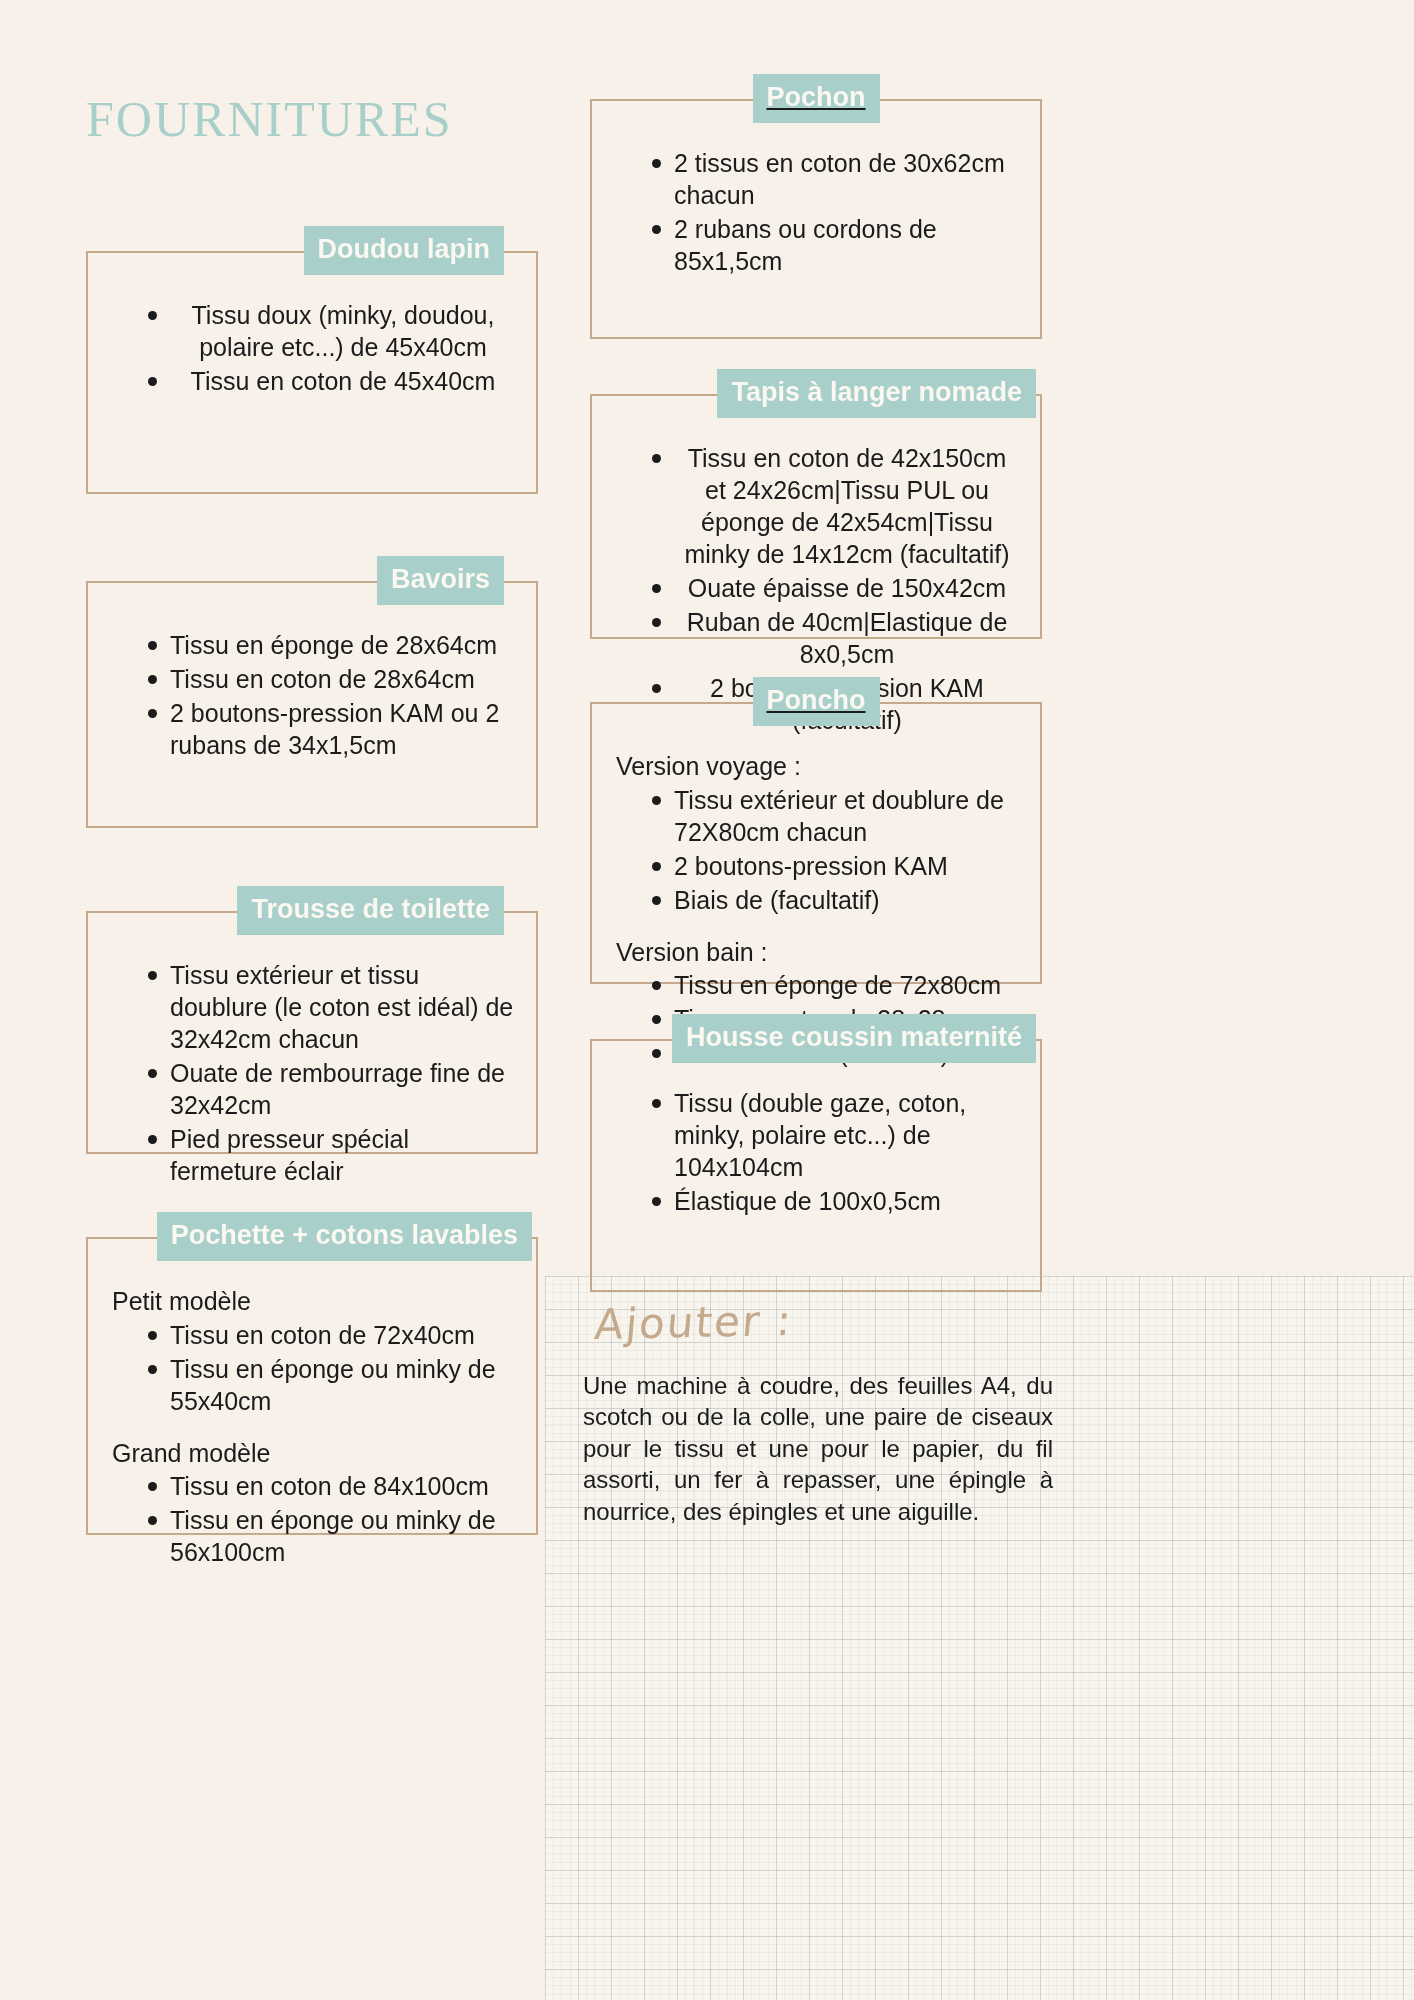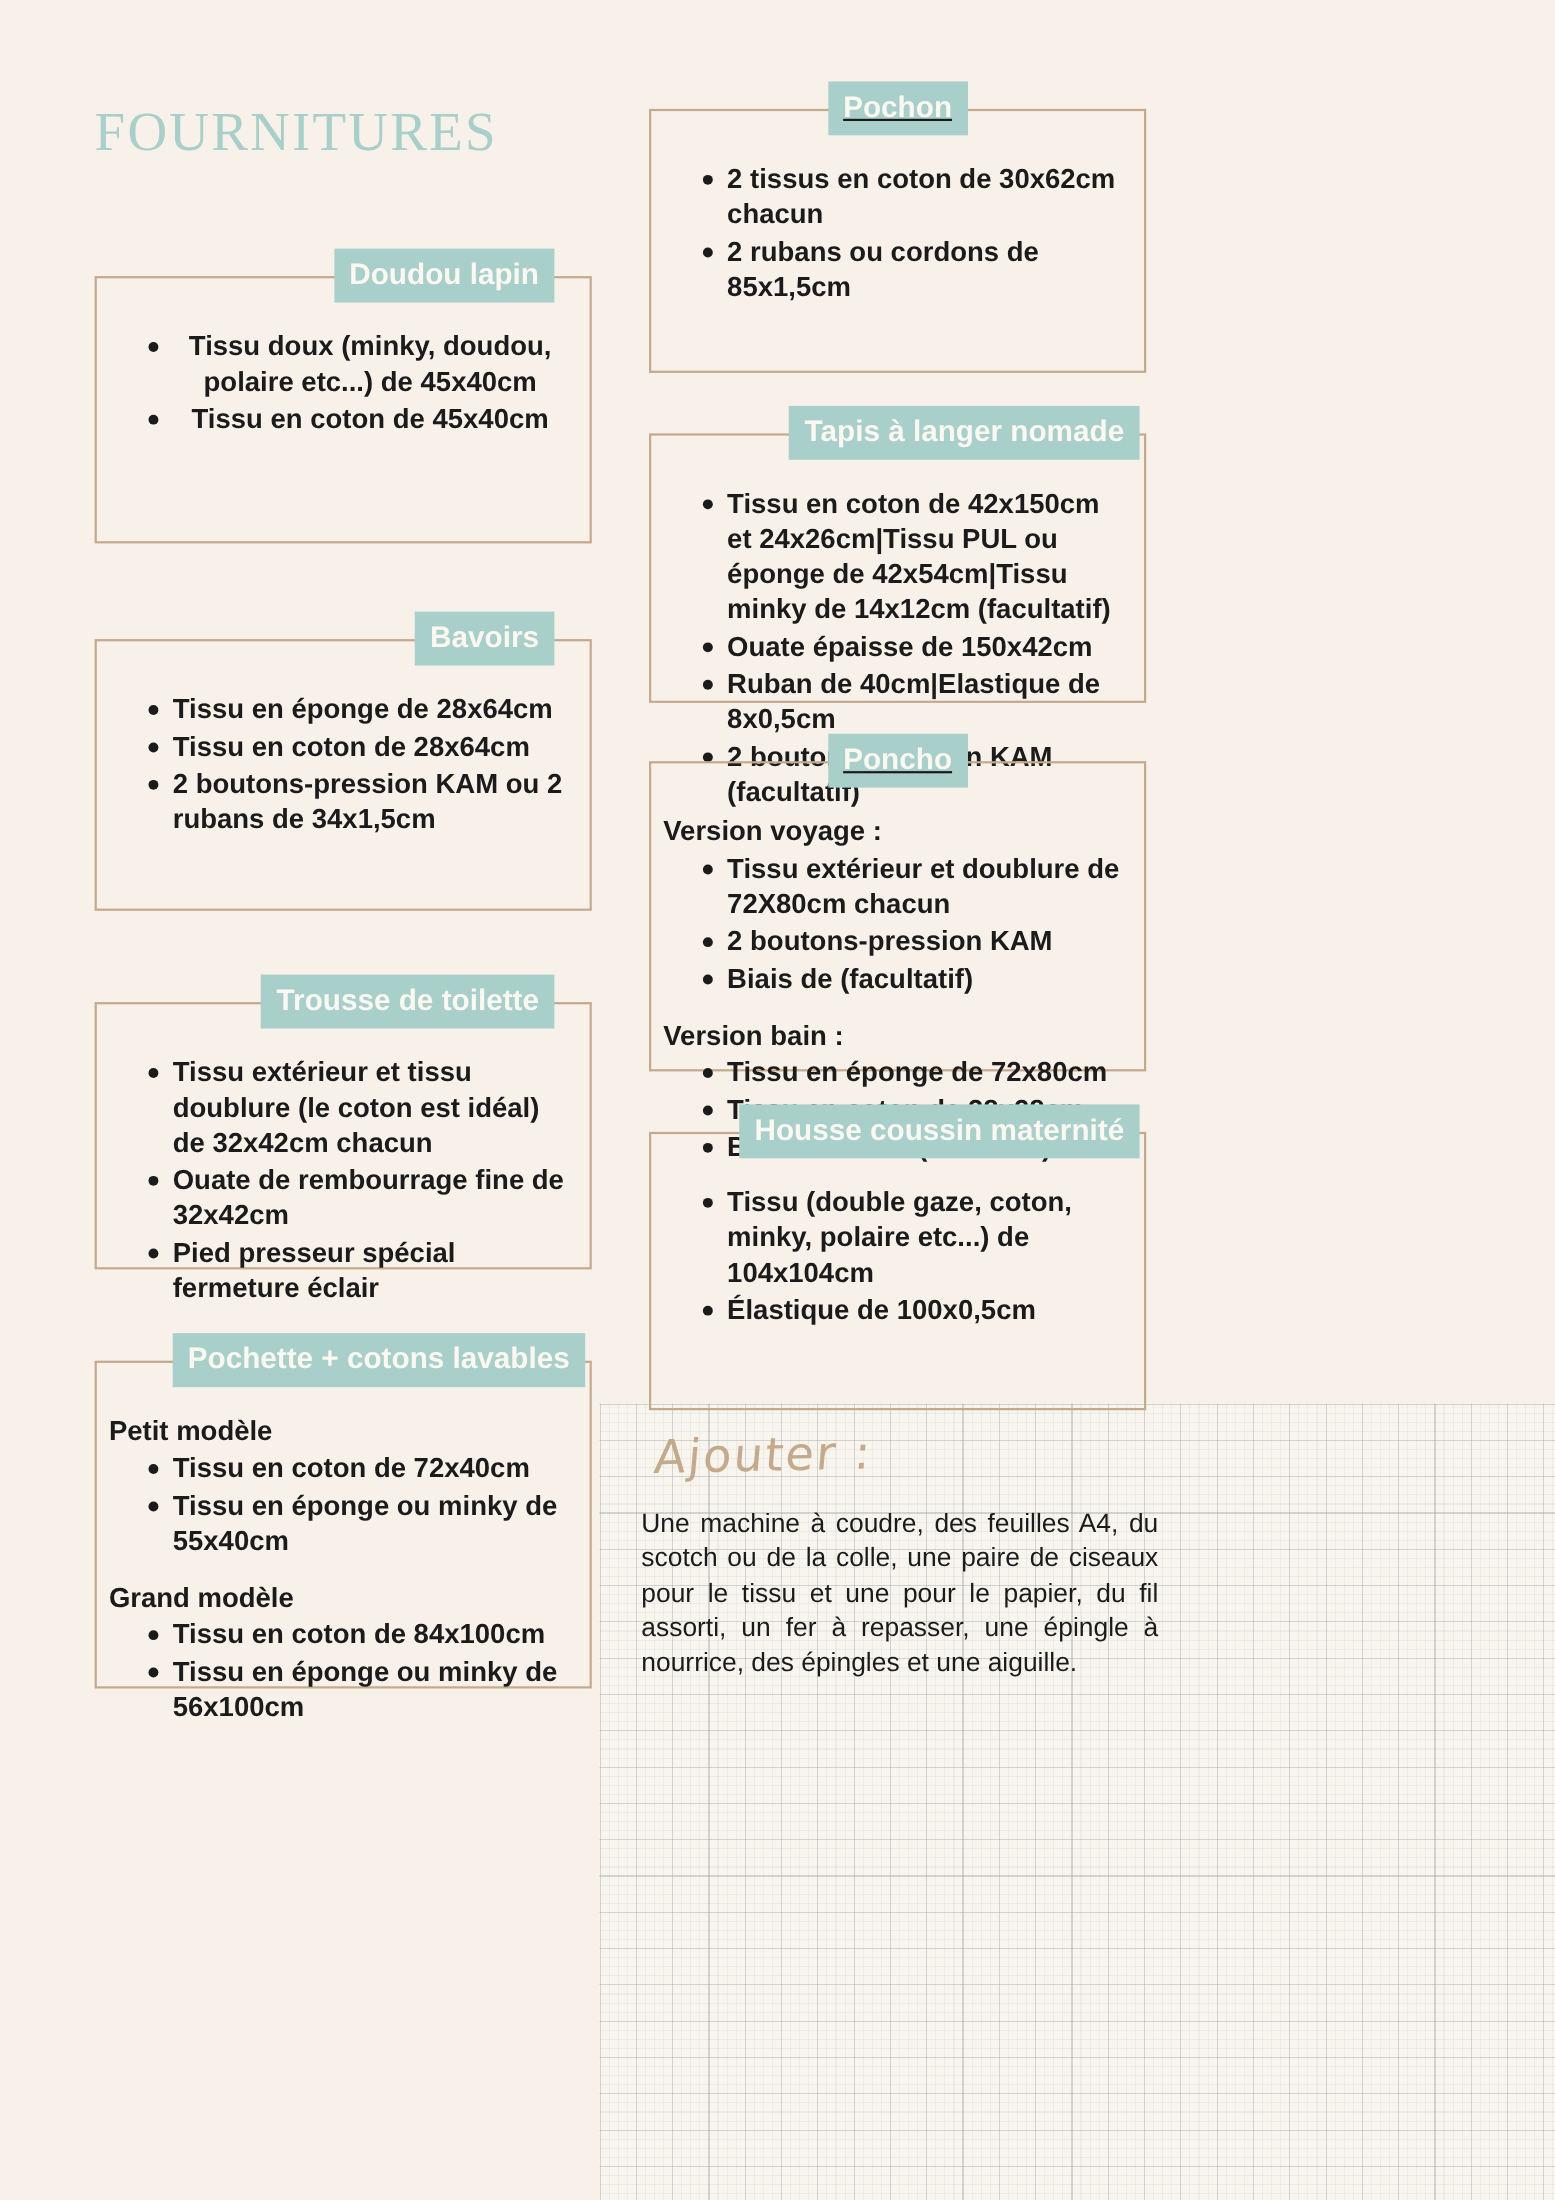--- a/index.html
+++ b/index.html
@@ -54,21 +54,21 @@
   .badge-row.right{justify-content:flex-end;padding-right:34px;}
   .badge-row.rightfar{justify-content:flex-end;padding-right:6px;}
   .badge-row.center{justify-content:center;text-decoration:underline;}
 
   .box{
     border:2px solid #c4a98c;
     position:relative;
     z-index:1;
     box-sizing:border-box;
   }
-  .box-inner{padding:46px 20px 26px 7px;font-weight:bold;}
+  .box-inner{padding:46px 20px 26px 20px;}
 
   ul.items{
     margin:0;
     padding:0 0 0 40px;
     list-style:none;
   }
   ul.items li{
     position:relative;
     font-size:25px;
     line-height:1.28;
@@ -197,21 +197,21 @@
         </div>
         <div class="box" style="height: 240px;">
           <div class="box-inner">
             <ul class="items">
               <li>2 tissus en coton de 30x62cm chacun</li>
               <li>2 rubans ou cordons de 85x1,5cm</li>
             </ul>
           </div>
         </div>
       </div>
-      <div class="section" style="margin-bottom: 28px;">
+      <div class="section" style="margin-bottom: 38px; text-align: center;">
         <div class="badge-row rightfar">
           <div class="badge">Tapis à langer nomade</div>
         </div>
         <div class="box" style="height: 245px;">
           <div class="box-inner">
             <ul class="items">
               <li>Tissu en coton de 42x150cm et 24x26cm|Tissu PUL ou éponge de 42x54cm|Tissu minky de 14x12cm (facultatif)</li>
               <li>Ouate épaisse de 150x42cm</li>
               <li>Ruban de 40cm|Elastique de 8x0,5cm</li>
               <li>2 boutons-pression KAM (facultatif)</li>

